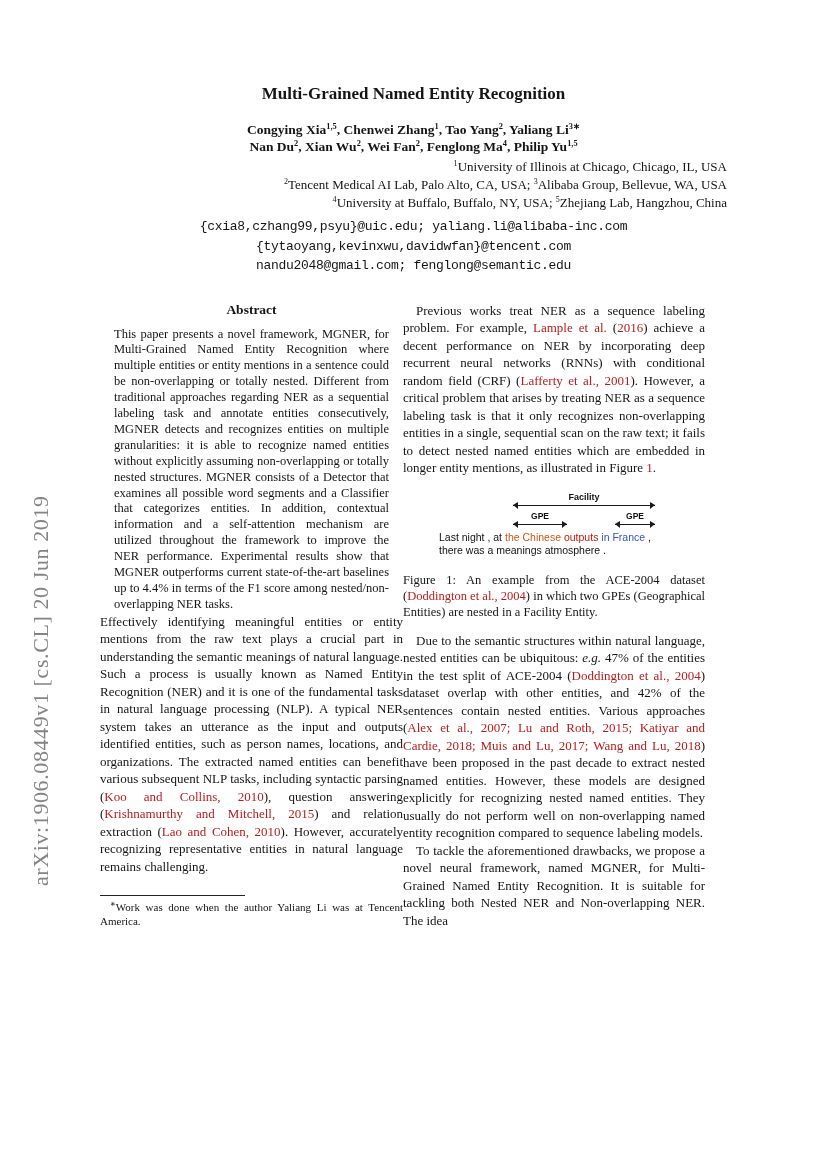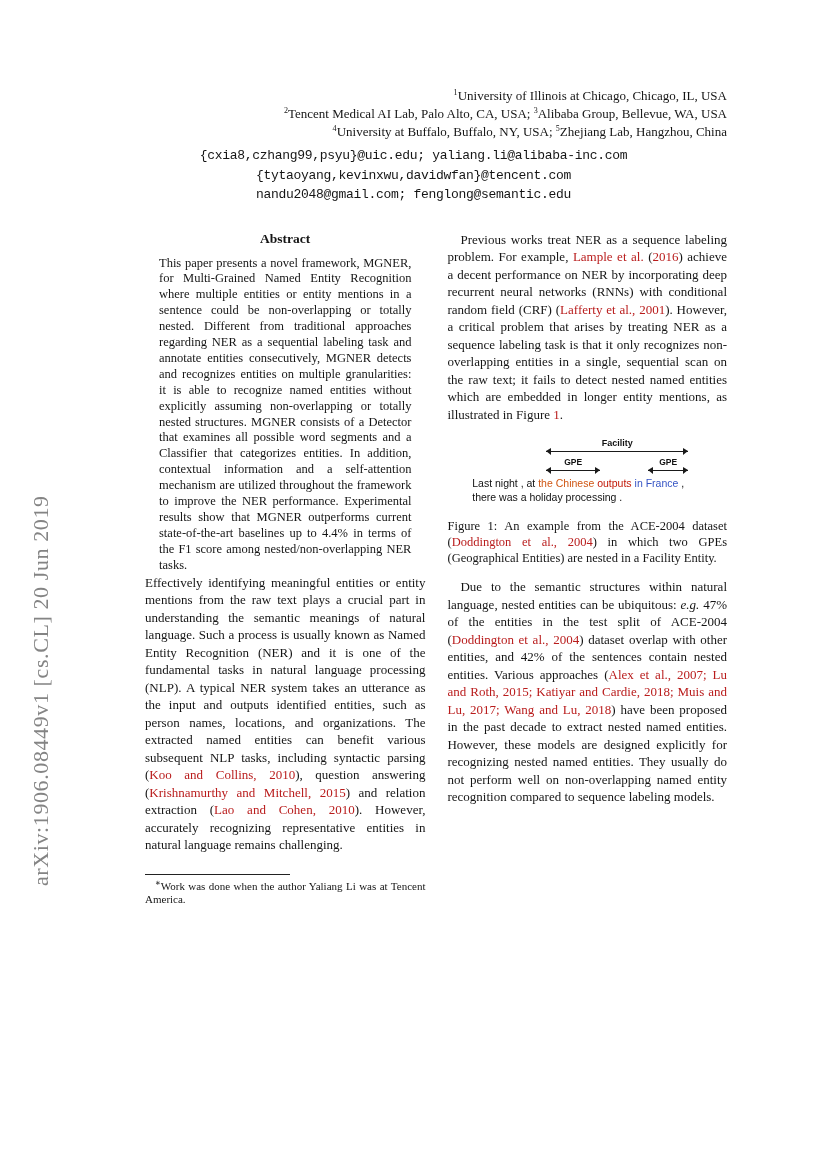--- a/index.html
+++ b/index.html
@@ -29,21 +29,21 @@
   
   header { text-align:center; }
   .paper-title { font-size:17px; font-weight:bold; margin-bottom:17px; }
   .author-line { font-size:13.5px; font-weight:bold; line-height:17px; }
   .affil-line  { font-size:13px; line-height:18px;text-align:right; }
   .affil-block { margin-top:3px; }
   .email-block { margin-top:5px; }
   .email-line  { font-family:"Liberation Mono", monospace; font-size:13px; line-height:19.5px; letter-spacing:-0.3px; }
 
   
-  .columns { display:flex; gap:22px; margin-top:26px;margin-left:45px; }
+  .columns { display:flex; margin-top:26px; }
   .col { width:303px; }
   .col.right { width:302px; }
 
   
   .abstract { padding:0 14px; }
   .abs-heading { text-align:center; font-weight:bold; font-size:13.5px; margin-bottom:9px; }
   .abs-body { font-size:12.5px; line-height:15.9px; text-align:justify; }
 
   
   .sec-heading { font-size:14.5px; font-weight:bold; margin-top:19px; margin-bottom:13px; }
@@ -82,20 +82,23 @@
   figcaption { margin-top:13px; font-size:12.5px; line-height:16px; text-align:justify; }
 </style>
 </head>
 <body>
 
 <div class="page">
 
   <div class="arxiv-banner">arXiv:1906.08449v1  [cs.CL]  20 Jun 2019</div>
 
   <header>
+    <h1 class="paper-title">Multi-Grained Named Entity Recognition</h1>
+    <div class="author-line"><span>Congying Xia</span><span class="seg-sup">1,5</span><span>, </span><span>Chenwei Zhang</span><span class="seg-sup">1</span><span>,  </span><span>Tao Yang</span><span class="seg-sup">2</span><span>,  </span><span>Yaliang Li</span><span class="seg-sup">3∗</span></div>
+    <div class="author-line"><span>Nan Du</span><span class="seg-sup">2</span><span>, </span><span>Xian Wu</span><span class="seg-sup">2</span><span>, </span><span>Wei Fan</span><span class="seg-sup">2</span><span>, </span><span>Fenglong Ma</span><span class="seg-sup">4</span><span>, </span><span>Philip Yu</span><span class="seg-sup">1,5</span></div>
     <div class="affil-block">
       <div class="affil-line"><span class="seg-sup">1</span><span>University of Illinois at Chicago, Chicago, IL, USA</span></div>
       <div class="affil-line"><span class="seg-sup">2</span><span>Tencent Medical AI Lab, Palo Alto, CA, USA; </span><span class="seg-sup">3</span><span>Alibaba Group, Bellevue, WA, USA</span></div>
       <div class="affil-line"><span class="seg-sup">4</span><span>University at Buffalo, Buffalo, NY, USA; </span><span class="seg-sup">5</span><span>Zhejiang Lab, Hangzhou, China</span></div>
     </div>
     <div class="email-block">
       <div class="email-line">{cxia8,czhang99,psyu}@uic.edu; yaliang.li@alibaba-inc.com</div>
       <div class="email-line">{tytaoyang,kevinxwu,davidwfan}@tencent.com</div>
       <div class="email-line">nandu2048@gmail.com; fenglong@semantic.edu</div>
     </div>
@@ -124,23 +127,24 @@
       <figure>
         <div class="fig-diagram">
           <span class="fig-label facility" style="left:145px;">Facility</span>
           <span class="arrow facility"></span>
           <span class="fig-label gpe" style="left:101px;">GPE</span>
           <span class="arrow gpe-left"></span>
           <span class="fig-label gpe" style="left:196px;">GPE</span>
           <span class="arrow gpe-right"></span>
           <div class="fig-sentence">
             <div><span>Last night , at </span><span class="seg-orange">the Chinese </span><span class="seg-red">outputs</span><span class="seg-blue"> in France</span><span> ,</span></div>
-            <div>there was a holiday processing .</div>
+            <div>there was a meanings atmosphere .</div>
           </div>
         </div>
         <figcaption><span>Figure 1:  An example from the ACE-2004 dataset (</span><span class="seg-cite">Doddington et al., 2004</span><span>) in which two GPEs (Geographical Entities) are nested in a Facility Entity.</span></figcaption>
       </figure>
 
       <p class="body-text indent"><span>Due to the semantic structures within natural language, nested entities can be ubiquitous: </span><span class="seg-italic">e.g.</span><span> 47% of the entities in the test split of ACE-2004 (</span><span class="seg-cite">Doddington et al., 2004</span><span>) dataset overlap with other entities, and 42% of the sentences contain nested entities. Various approaches (</span><span class="seg-cite">Alex et al., 2007; Lu and Roth, 2015; Katiyar and Cardie, 2018; Muis and Lu, 2017; Wang and Lu, 2018</span><span>) have been proposed in the past decade to extract nested named entities. However, these models are designed explicitly for recognizing nested named entities. They usually do not perform well on non-overlapping named entity recognition compared to sequence labeling models.</span></p>
+      <p class="body-text indent"><span>To tackle the aforementioned drawbacks, we propose a novel neural framework, named MGNER, for Multi-Grained Named Entity Recognition.  It is suitable for tackling both Nested NER and Non-overlapping NER. The idea</span></p>
     </div>
 
   </div>
 </div>
 
 </body></html>

